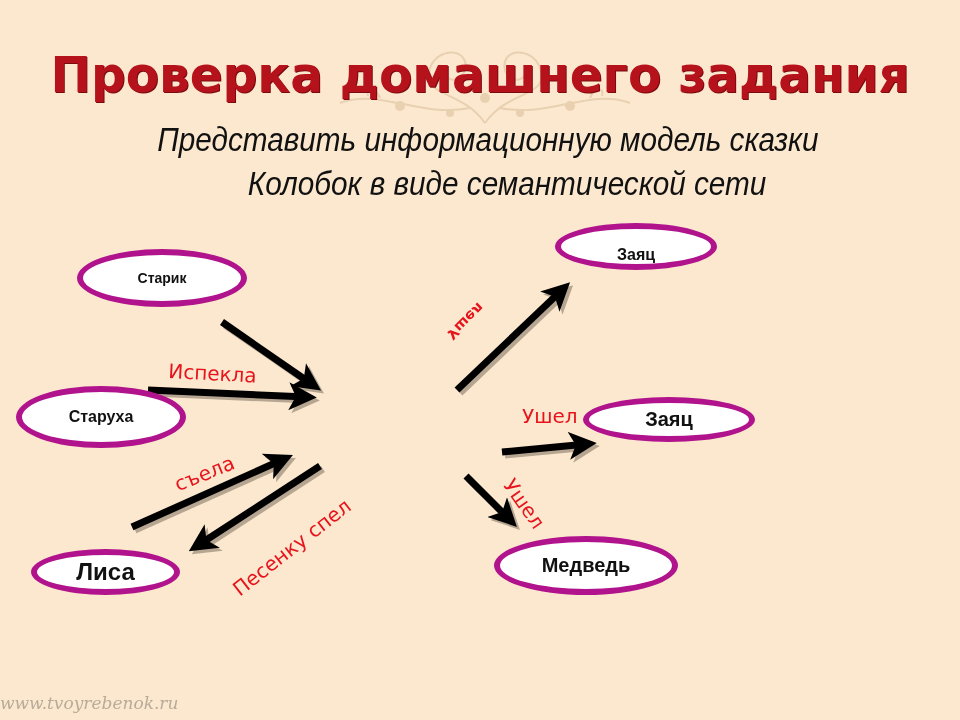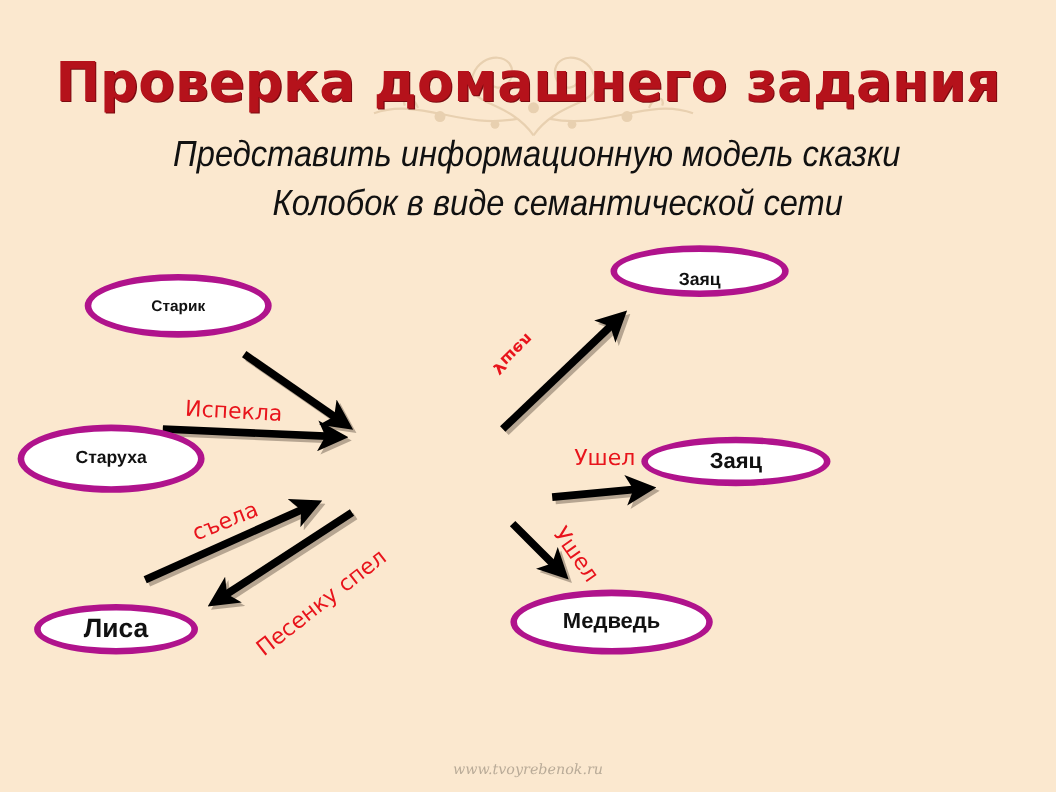--- a/index.html
+++ b/index.html
@@ -35,23 +35,23 @@
       font-family: "Liberation Sans", sans-serif; font-weight: bold;
       color: #111; cursor: pointer;
     }
     .edge-label {
       position: absolute; color: #e8141c;
       font-family: "DejaVu Sans", sans-serif;
       font-size: 19px; white-space: nowrap;
       transform-origin: left top;
     }
     .footer {
-      position: absolute; left: 0; top: 693px; width: 960px; text-align: center;
+      position: absolute; left: 0; top: 693px; width: 960px; text-align: left;
       font-family: "DejaVu Serif", serif; font-style: italic;
-      font-size: 13px; color: #b9ab98;
+      font-size: 17px; color: #b9ab98;
     }
   </style>
 </head>
 <body>
 
 <div class="slide">
 
   <svg class="ornament" viewBox="0 0 330 100">
     <g fill="none" stroke="#d9bd97" stroke-width="2">
       <path d="M165 95 C 140 60, 100 70, 110 40 C 118 18, 150 20, 145 42 C 140 58, 120 52, 125 40"></path>
@@ -109,21 +109,21 @@
   </div>
   <div class="node" style="left:16px;top:386px;width:170px;height:62px;font-size:16px;">
     <span>Старуха</span>
   </div>
   <div class="node" style="left:555px;top:223px;width:162px;height:47px;font-size:16px;align-items:flex-end;">
     <span>Заяц</span>
   </div>
   <div class="node" style="left:583px;top:397px;width:172px;height:45px;font-size:20px;">
     <span>Заяц</span>
   </div>
-  <div class="node" style="left:464px;top:536px;width:184px;height:59px;font-size:20px;">
+  <div class="node" style="left:494px;top:536px;width:184px;height:59px;font-size:20px;">
     <span>Медведь</span>
   </div>
   <div class="node" style="left:31px;top:549px;width:149px;height:46px;font-size:24px;">
     <span>Лиса</span>
   </div>
 
   <div class="edge-label" style="left:169px;top:359px;font-size:20px;transform:rotate(3deg);">Испекла</div>
   <div class="edge-label" style="left:455px;top:343px;font-size:14px;font-weight:bold;transform:rotate(-45deg) scaleY(-1);">Ушел</div>
   <div class="edge-label" style="left:522px;top:404px;font-size:20px;">Ушел</div>
   <div class="edge-label" style="left:518px;top:474px;font-size:20px;transform:rotate(55deg);">Ушел</div>

